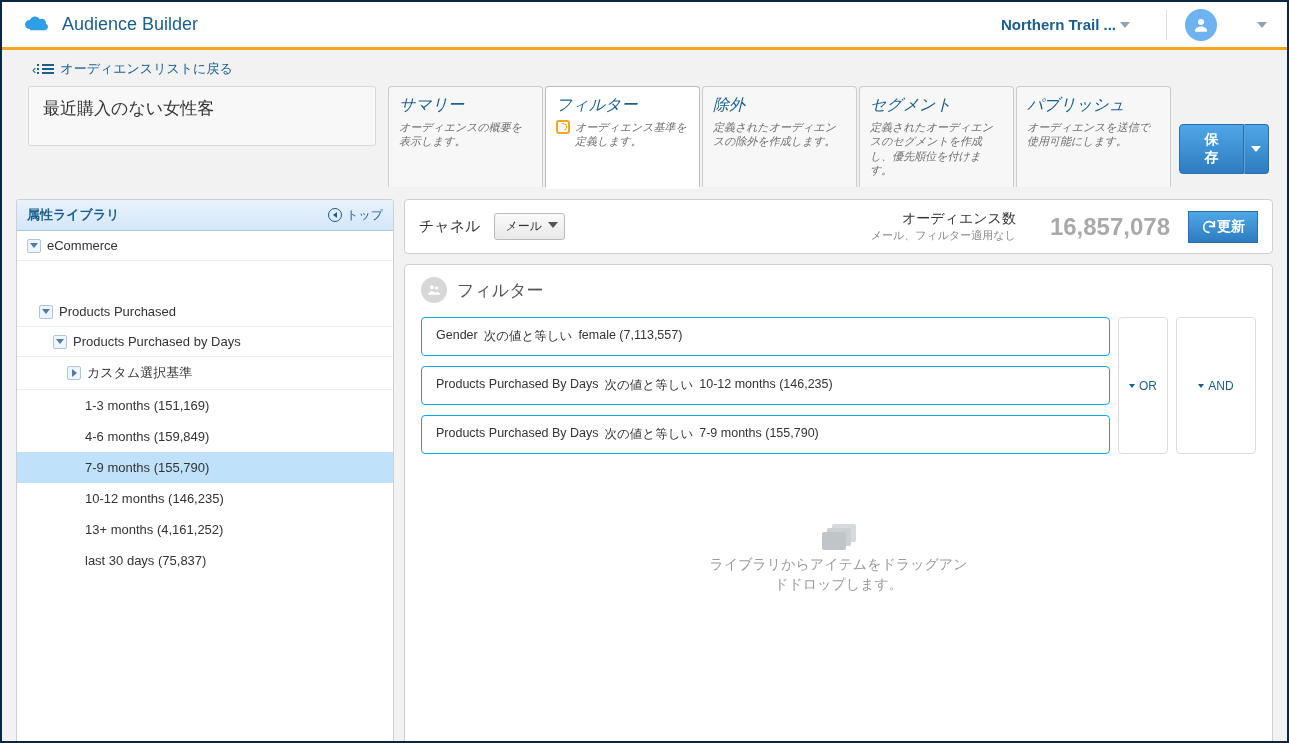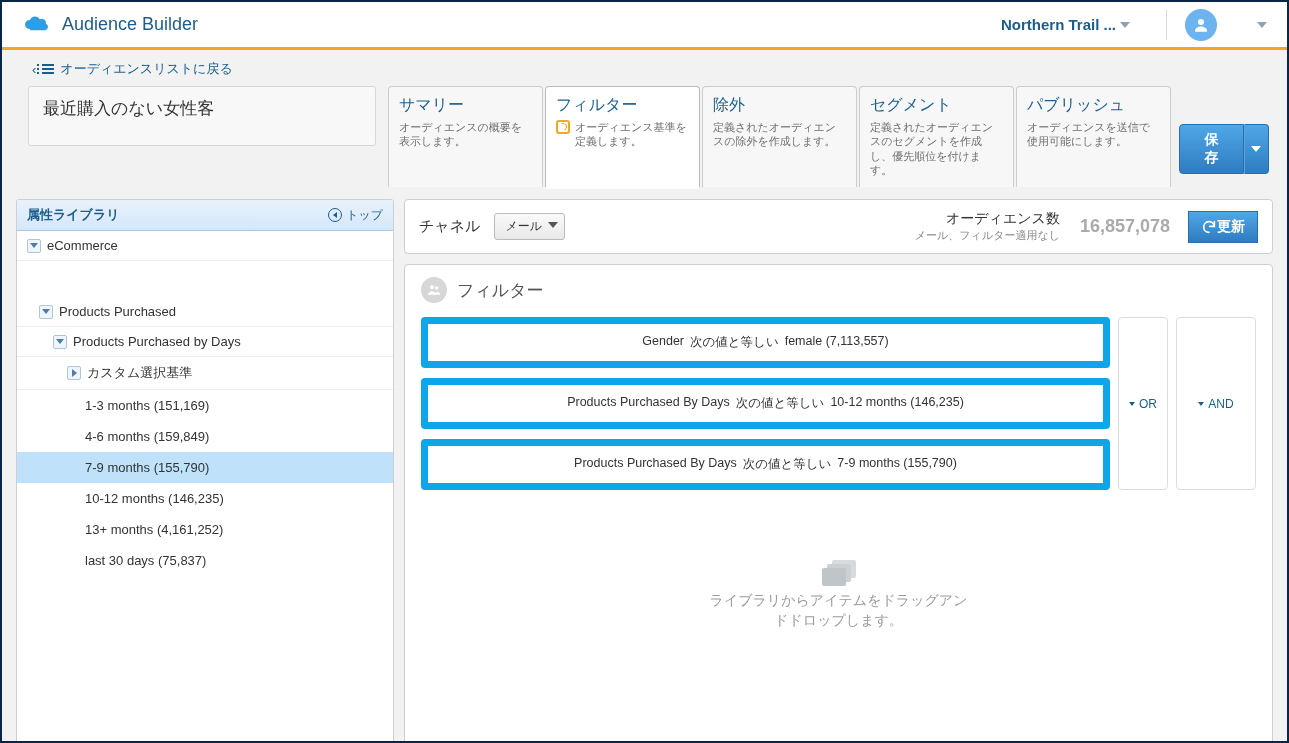--- a/index.html
+++ b/index.html
@@ -10,21 +10,21 @@
 .app-title { color: #1b5e8d; font-size: 18px; font-weight: 400; flex: 1; }
 .org-selector { color: #1b5e8d; font-size: 15px; display: flex; align-items: center; gap: 4px; cursor: pointer; margin-right: 18px; font-weight: bold; }
 .divider-v { width: 1px; height: 30px; background: #dcdcdc; margin: 0 18px; }
 .avatar { width: 32px; height: 32px; border-radius: 50%; background: #6cb3ef; display: flex; align-items: center; justify-content: center; cursor: pointer; }
 .caret-down { display: inline-block; width: 0; height: 0; border-left: 5px solid transparent; border-right: 5px solid transparent; border-top: 6px solid #8fa3b3; }
 .app-area { background: #f2f2f2; }
 .breadcrumb { padding: 10px 0 8px 30px; color: #1b5e8d; font-size: 13px; }
 .breadcrumb a { color: #1b5e8d; text-decoration: none; display: inline-flex; align-items: center; gap: 6px; }
 .subheader { display: flex; align-items: flex-start; padding: 0 18px 12px 26px; gap: 6px; }
 .audience-name-box { width: 355px; height: 60px; background: #f8f8f8; border: 1px solid #d8d8d8; border-radius: 3px; padding: 10px 14px; font-size: 17px; color: #333; }
-.tabs { display: flex; margin-left: 6px; }
+.tabs { display: flex; margin-left: 6px; font-style: italic; }
 .tab { width: 155px; background: #f7f7f7; border: 1px solid #ccc; border-bottom: none; border-radius: 4px 4px 0 0; margin-right: 2px; padding: 8px 10px 10px; cursor: pointer; }
 .tab .tab-title { color: #1b5e8d; font-size: 16px; margin-bottom: 4px; }
 .tab .tab-desc { color: #6e6e6e; font-size: 11px; line-height: 1.3; display: flex; gap: 5px; }
 .tab.active { background: #fff; border-color: #bbb; position: relative; z-index: 2; }
 .tab.active::after { content: ""; position: absolute; left: 0; right: 0; bottom: -2px; height: 4px; background: #fff; }
 .refresh-icon-outlined { width: 14px; height: 14px; border: 2px solid #f5a623; border-radius: 3px; display: inline-flex; align-items: center; justify-content: center; flex-shrink: 0; }
 .refresh-icon-outlined .arr { width: 8px; height: 8px; border: 1.5px solid #fff; border-top-color: #f5a623; border-right-color: #f5a623; border-radius: 50%; transform: rotate(20deg); }
 .save-btn-group { margin-left: auto; display: flex; align-items: stretch; margin-top: 38px; }
 .save-btn { background: linear-gradient(#4fa7e6,#2e7cc1); color: #fff; border: 1px solid #2a6eab; border-radius: 4px 0 0 4px; padding: 6px 18px; font-size: 14px; font-weight: bold; cursor: pointer; text-align: center; }
 .save-btn-caret { background: linear-gradient(#4fa7e6,#2e7cc1); border: 1px solid #2a6eab; border-left: 1px solid #5fa2d6; border-radius: 0 4px 4px 0; width: 26px; display: flex; align-items: center; justify-content: center; cursor: pointer; }
@@ -45,30 +45,30 @@
 .expander .tri-down { width: 0; height: 0; border-left: 4px solid transparent; border-right: 4px solid transparent; border-top: 5px solid #4f7ba8; }
 .expander .tri-right { width: 0; height: 0; border-top: 4px solid transparent; border-bottom: 4px solid transparent; border-left: 5px solid #4f7ba8; }
 .content { flex: 1; display: flex; flex-direction: column; gap: 10px; }
 .channel-bar { background: #fff; border: 1px solid #cfcfcf; border-radius: 4px; padding: 10px 14px; display: flex; align-items: center; }
 .channel-bar .lbl { font-size: 15px; color: #333; margin-right: 14px; }
 .channel-select { border: 1px solid #bbb; background: linear-gradient(#fafafa,#e8e8e8); border-radius: 3px; padding: 4px 22px 4px 10px; font-size: 12px; color: #333; position: relative; cursor: pointer; }
 .channel-select .caret-down { position: absolute; right: 6px; top: 8px; border-top-color: #555; }
 .aud-count-box { margin-left: auto; text-align: right; }
 .aud-count-box .ac-title { font-size: 14px; color: #333; }
 .aud-count-box .ac-sub { font-size: 11px; color: #888; }
-.aud-count-num { font-size: 18px; font-weight: bold; color: #aaa; margin: 0 18px 0 20px; }
+.aud-count-num { font-size: 24px; font-weight: bold; color: #aaa; margin: 0 18px 0 34px; }
 .refresh-btn { background: linear-gradient(#4fa7e6,#2e7cc1); color: #fff; border: 1px solid #2a6eab; border-radius: 0; padding: 6px 12px; font-size: 14px; font-weight: bold; cursor: pointer; display: flex; align-items: center; }
 .refresh-btn svg { display: block; }
 .filter-panel { background: #fff; border: 1px solid #cfcfcf; border-radius: 4px; padding: 12px 16px; flex: 1; display: flex; flex-direction: column; }
 .filter-panel-header { display: flex; align-items: center; gap: 10px; margin-bottom: 14px; }
 .filter-panel-header .icon-circle { width: 26px; height: 26px; border-radius: 50%; background: #d7d7d7; display: flex; align-items: center; justify-content: center; }
 .filter-panel-header .ttl { font-size: 17px; color: #555; }
 .filter-body { display: flex; gap: 8px; }
 .filter-cards-col { flex: 1; display: flex; flex-direction: column; gap: 10px; }
-.filter-card { border: 7px solid #0ea5e9; border-radius: 4px; padding: 10px 14px; font-size: 12.5px; color: #444; background: #fff; display: flex; gap: 6px; justify-content: center; }
+.filter-card { border: 1px solid #0ea5e9; border-radius: 4px; padding: 10px 14px; font-size: 12.5px; color: #444; background: #fff; display: flex; gap: 6px; }
 .filter-card .fc-field { color: #333; }
 .filter-card .fc-op { color: #333; }
 .filter-card .fc-val { color: #333; }
 .logic-box { border: 1px solid #ddd; border-radius: 4px; display: flex; align-items: center; justify-content: center; padding: 0 10px; cursor: pointer; }
 .logic-box .lbl { color: #1b5e8d; font-size: 12px; display: flex; align-items: center; gap: 4px; }
 .logic-box .tri-down-sm { width: 0; height: 0; border-left: 3px solid transparent; border-right: 3px solid transparent; border-top: 4px solid #1b5e8d; }
 .drop-zone { margin-top: 70px; text-align: center; color: #9a9a9a; font-size: 14px; display: flex; flex-direction: column; align-items: center; gap: 2px; }
 .drop-zone .stack-icon { margin-bottom: 4px; position: relative; width: 34px; height: 26px; }
 .drop-zone .stack-icon .layer { position: absolute; width: 24px; height: 18px; background: #bfc5c9; border-radius: 2px; }
 .drop-zone .stack-icon .l1 { left: 0; top: 8px; }

